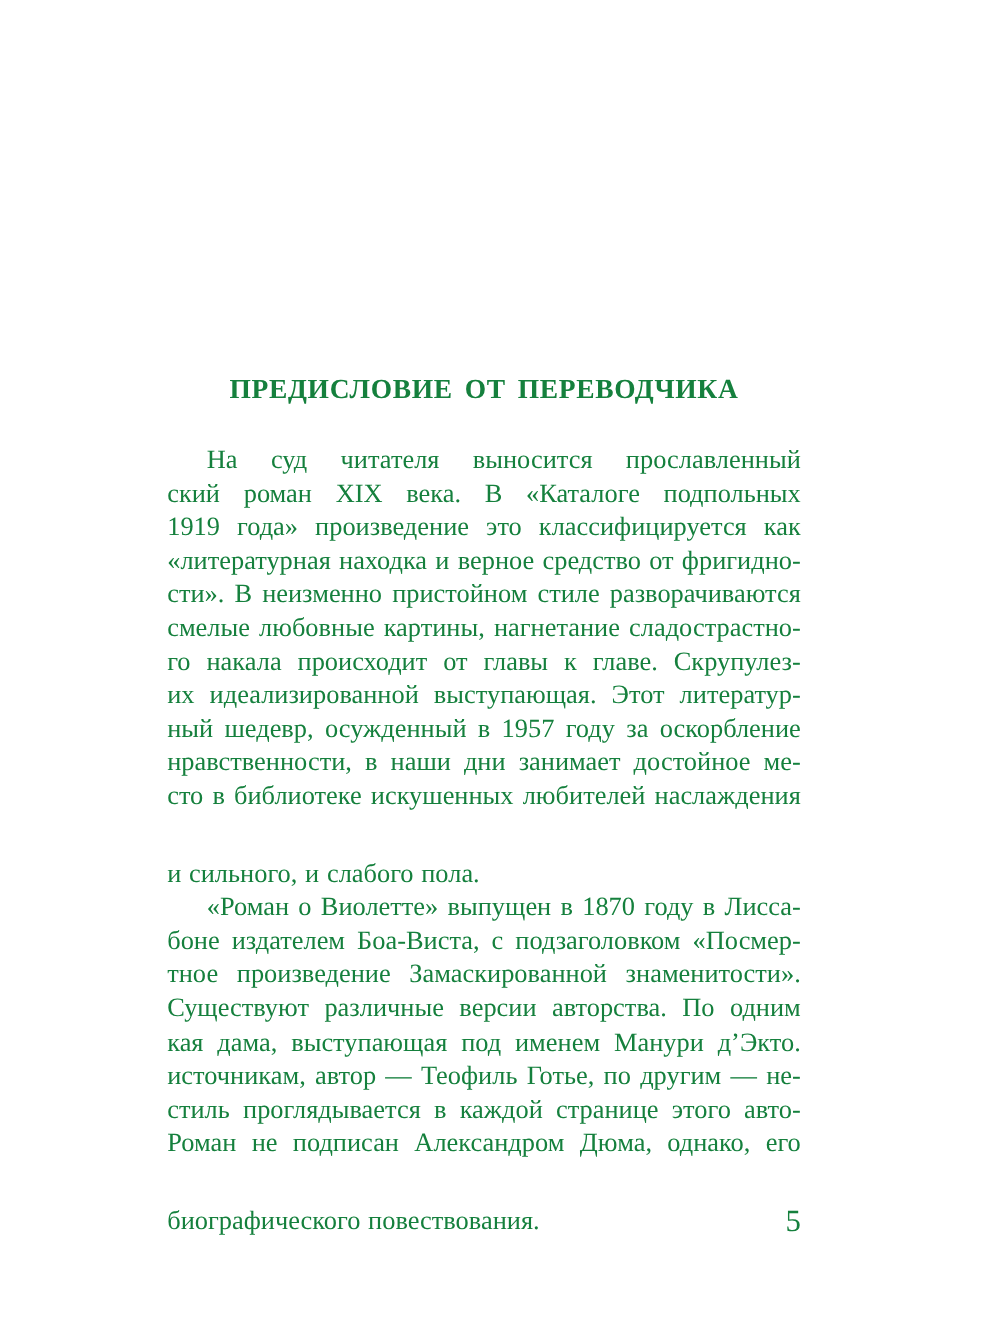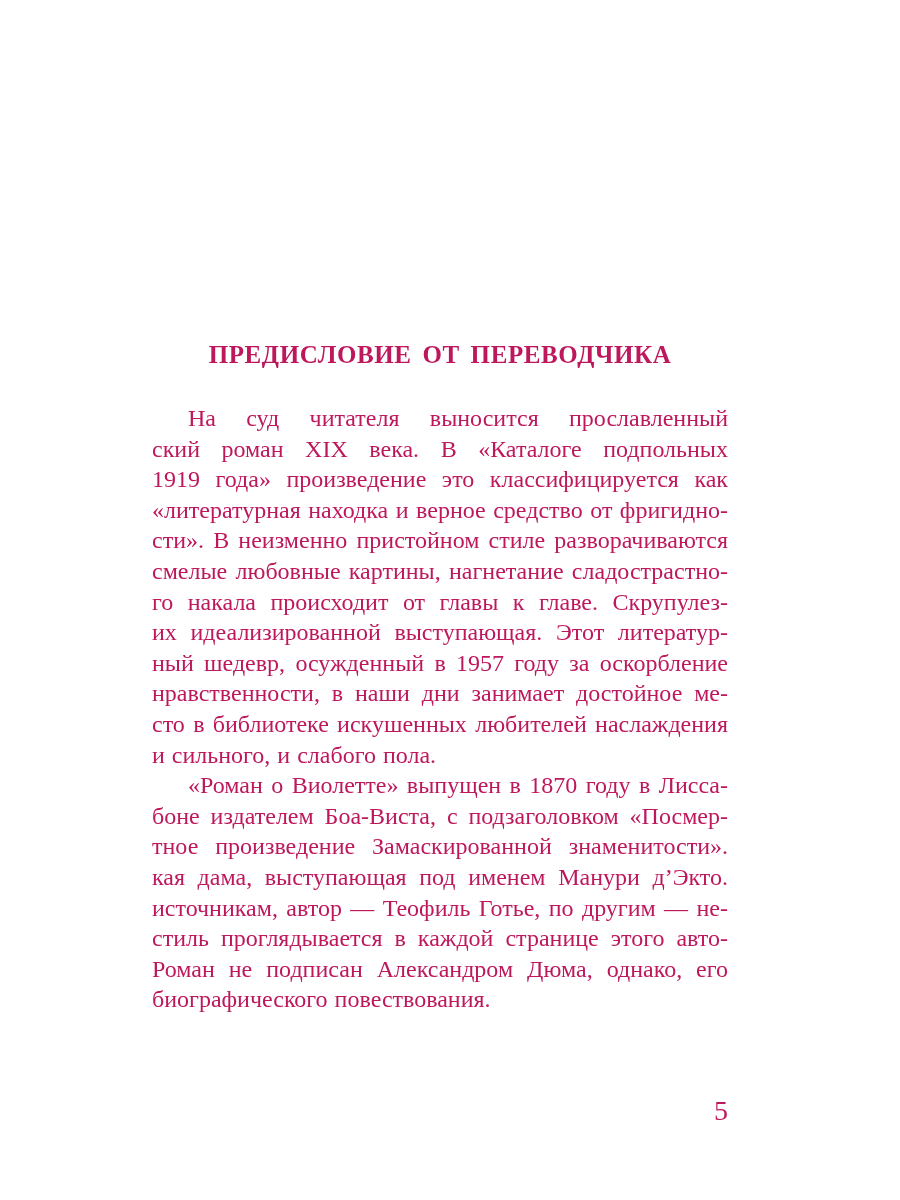--- a/index.html
+++ b/index.html
@@ -11,21 +11,21 @@
     height: 1200px;
     background: #ffffff;
     font-family: "Liberation Serif", serif;
   }
   .page {
     position: relative;
     width: 900px;
     height: 1200px;
     background: #ffffff;
     overflow: hidden;
-    color: #be185d;
+    color: #15803d;
   }
   .chapter-title {
     position: absolute;
     left: 152px;
     top: 340px;
     width: 576px;
     text-align: center;
     font-size: 25px;
     font-weight: bold;
     letter-spacing: 0.6px;
@@ -51,20 +51,21 @@
     text-align: justify;
     text-align-last: justify;
     word-spacing: 1px;
   }
   .line.indent {
     text-indent: 36px;
   }
   .line.last {
     text-align: center;
     text-align-last: left;
+    margin-top: 40px;
   }
   .page-number {
     position: absolute;
     left: 152px;
     top: 1095px;
     width: 576px;
     text-align: right;
     font-size: 28px;
     line-height: 32px;
   }
@@ -87,20 +88,21 @@
         <div class="line">их идеализированной выступающая. Этот литератур-</div>
         <div class="line">ный шедевр, осужденный в 1957 году за оскорбление</div>
         <div class="line">нравственности, в наши дни занимает достойное ме-</div>
         <div class="line">сто в библиотеке искушенных любителей наслаждения</div>
         <div class="line last">и сильного, и слабого пола.</div>
       </div>
       <div class="para">
         <div class="line indent">«Роман о Виолетте» выпущен в 1870 году в Лисса-</div>
         <div class="line">боне издателем Боа-Виста, с подзаголовком «Посмер-</div>
         <div class="line">тное произведение Замаскированной знаменитости».</div>
+        <div class="line">Существуют различные версии авторства. По одним</div>
         <div class="line">кая дама, выступающая под именем Манури д’Экто.</div>
         <div class="line">источникам, автор — Теофиль Готье, по другим — не-</div>
         <div class="line">стиль проглядывается в каждой странице этого авто-</div>
         <div class="line">Роман не подписан Александром Дюма, однако, его</div>
         <div class="line last">биографического повествования.</div>
       </div>
     </div>
 
   <div class="page-number">5</div>
 </div>

